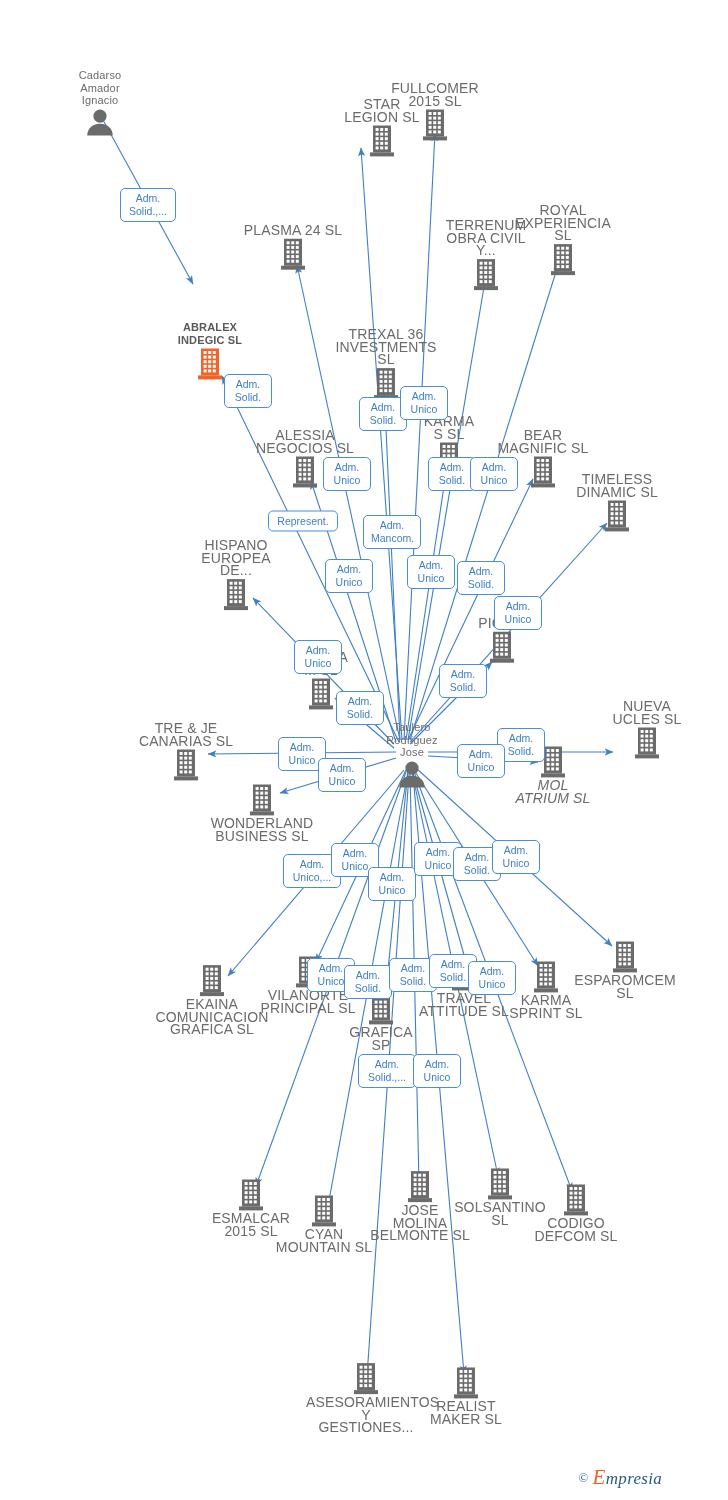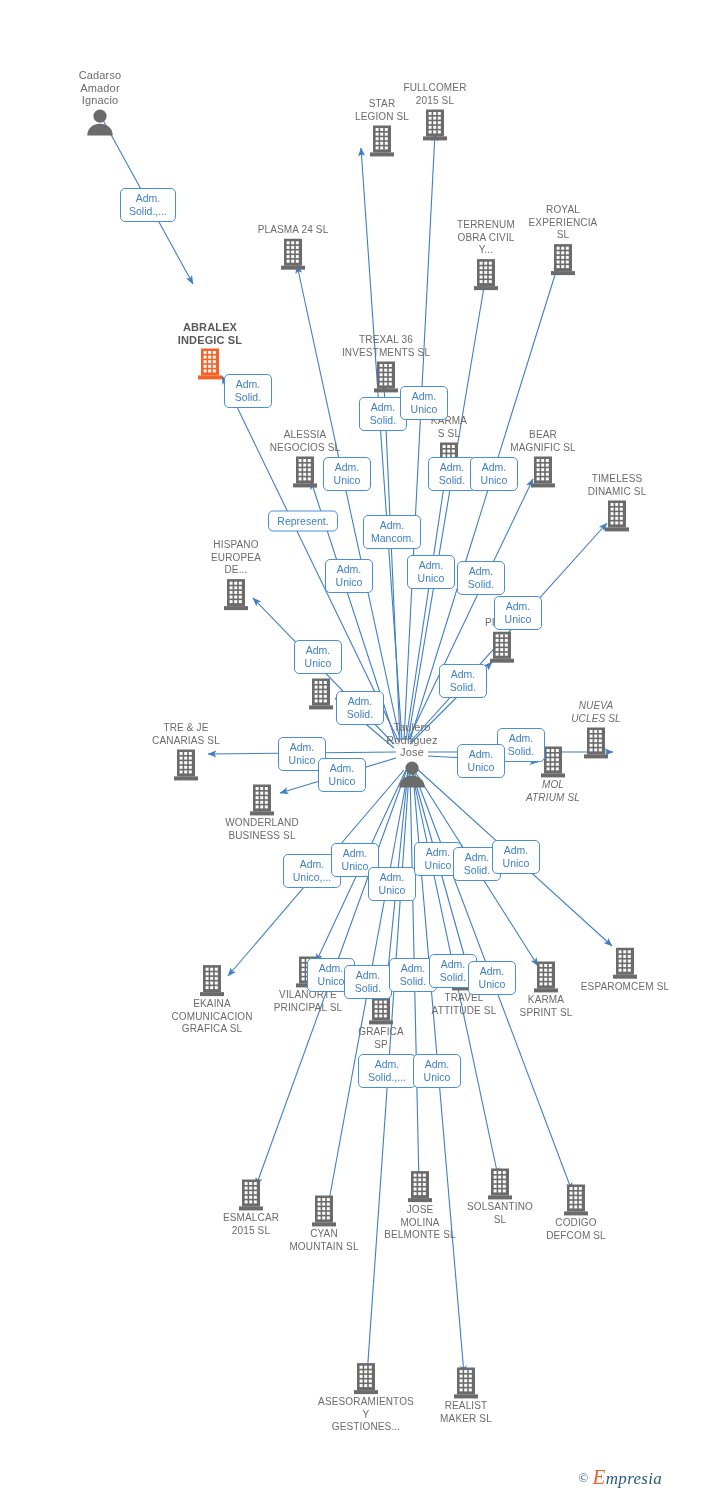--- a/index.html
+++ b/index.html
@@ -10,21 +10,21 @@
   }
   #graph{position:absolute;left:0;top:0;width:670px;height:1500px;}
   svg.edges{position:absolute;left:0;top:0;width:728px;height:1500px;pointer-events:none;}
 
   
   .node{position:absolute;transform:translate(-50%,-50%);text-align:center;}
   .node .glyph{display:block;line-height:1;}
   .node .glyph svg{display:block;margin:0 auto;}
   .node .nlabel{
     display:block;
-    font-size:10px;
+    font-size:14px;
     color:#6b6b6b;
     line-height:12.6px;
     letter-spacing:.15px;
     white-space:pre-line;
     width:120px;
     margin-left:-60px;
     position:relative;left:50%;
   }
   .node.focus .nlabel{color:#5a5a5a;font-weight:bold;font-size:11px;}
   .node.person .nlabel{font-size:11px;}
@@ -476,21 +476,21 @@
         <span class="nlabel">Taulero
 Rodriguez
 Jose</span>
         <span class="glyph">
           <svg width="30" height="30" viewBox="0 0 30 30">
             <circle cx="15" cy="8.5" r="6.6" fill="#6b6b6b"></circle>
             <path d="M15 16.2 C6.8 16.2 2.6 21.4 2.2 27.8 L27.8 27.8 C27.4 21.4 23.2 16.2 15 16.2 Z" fill="#6b6b6b"></path>
           </svg>
         </span>
       </div>
-      <div class="node above" style="left: 596px; top: 730px; font-style: italic;">
+      <div class="node above" style="left: 647px; top: 730px;">
         <span class="nlabel">NUEVA
 UCLES  SL</span>
         <span class="glyph">
           <svg width="28" height="33" viewBox="0 0 28 33">
             <path d="M5 1 h18 v27 h-18 z" fill="#6b6b6b"></path>
             <rect x="2" y="28" width="24" height="4" fill="#6b6b6b"></rect>
             <rect x="7.6" y="3.6" width="3" height="3" fill="#ffffff"></rect>
             <rect x="12.2" y="3.6" width="3" height="3" fill="#ffffff"></rect>
             <rect x="16.799999999999997" y="3.6" width="3" height="3" fill="#ffffff"></rect>
             <rect x="7.6" y="8.2" width="3" height="3" fill="#ffffff"></rect>

